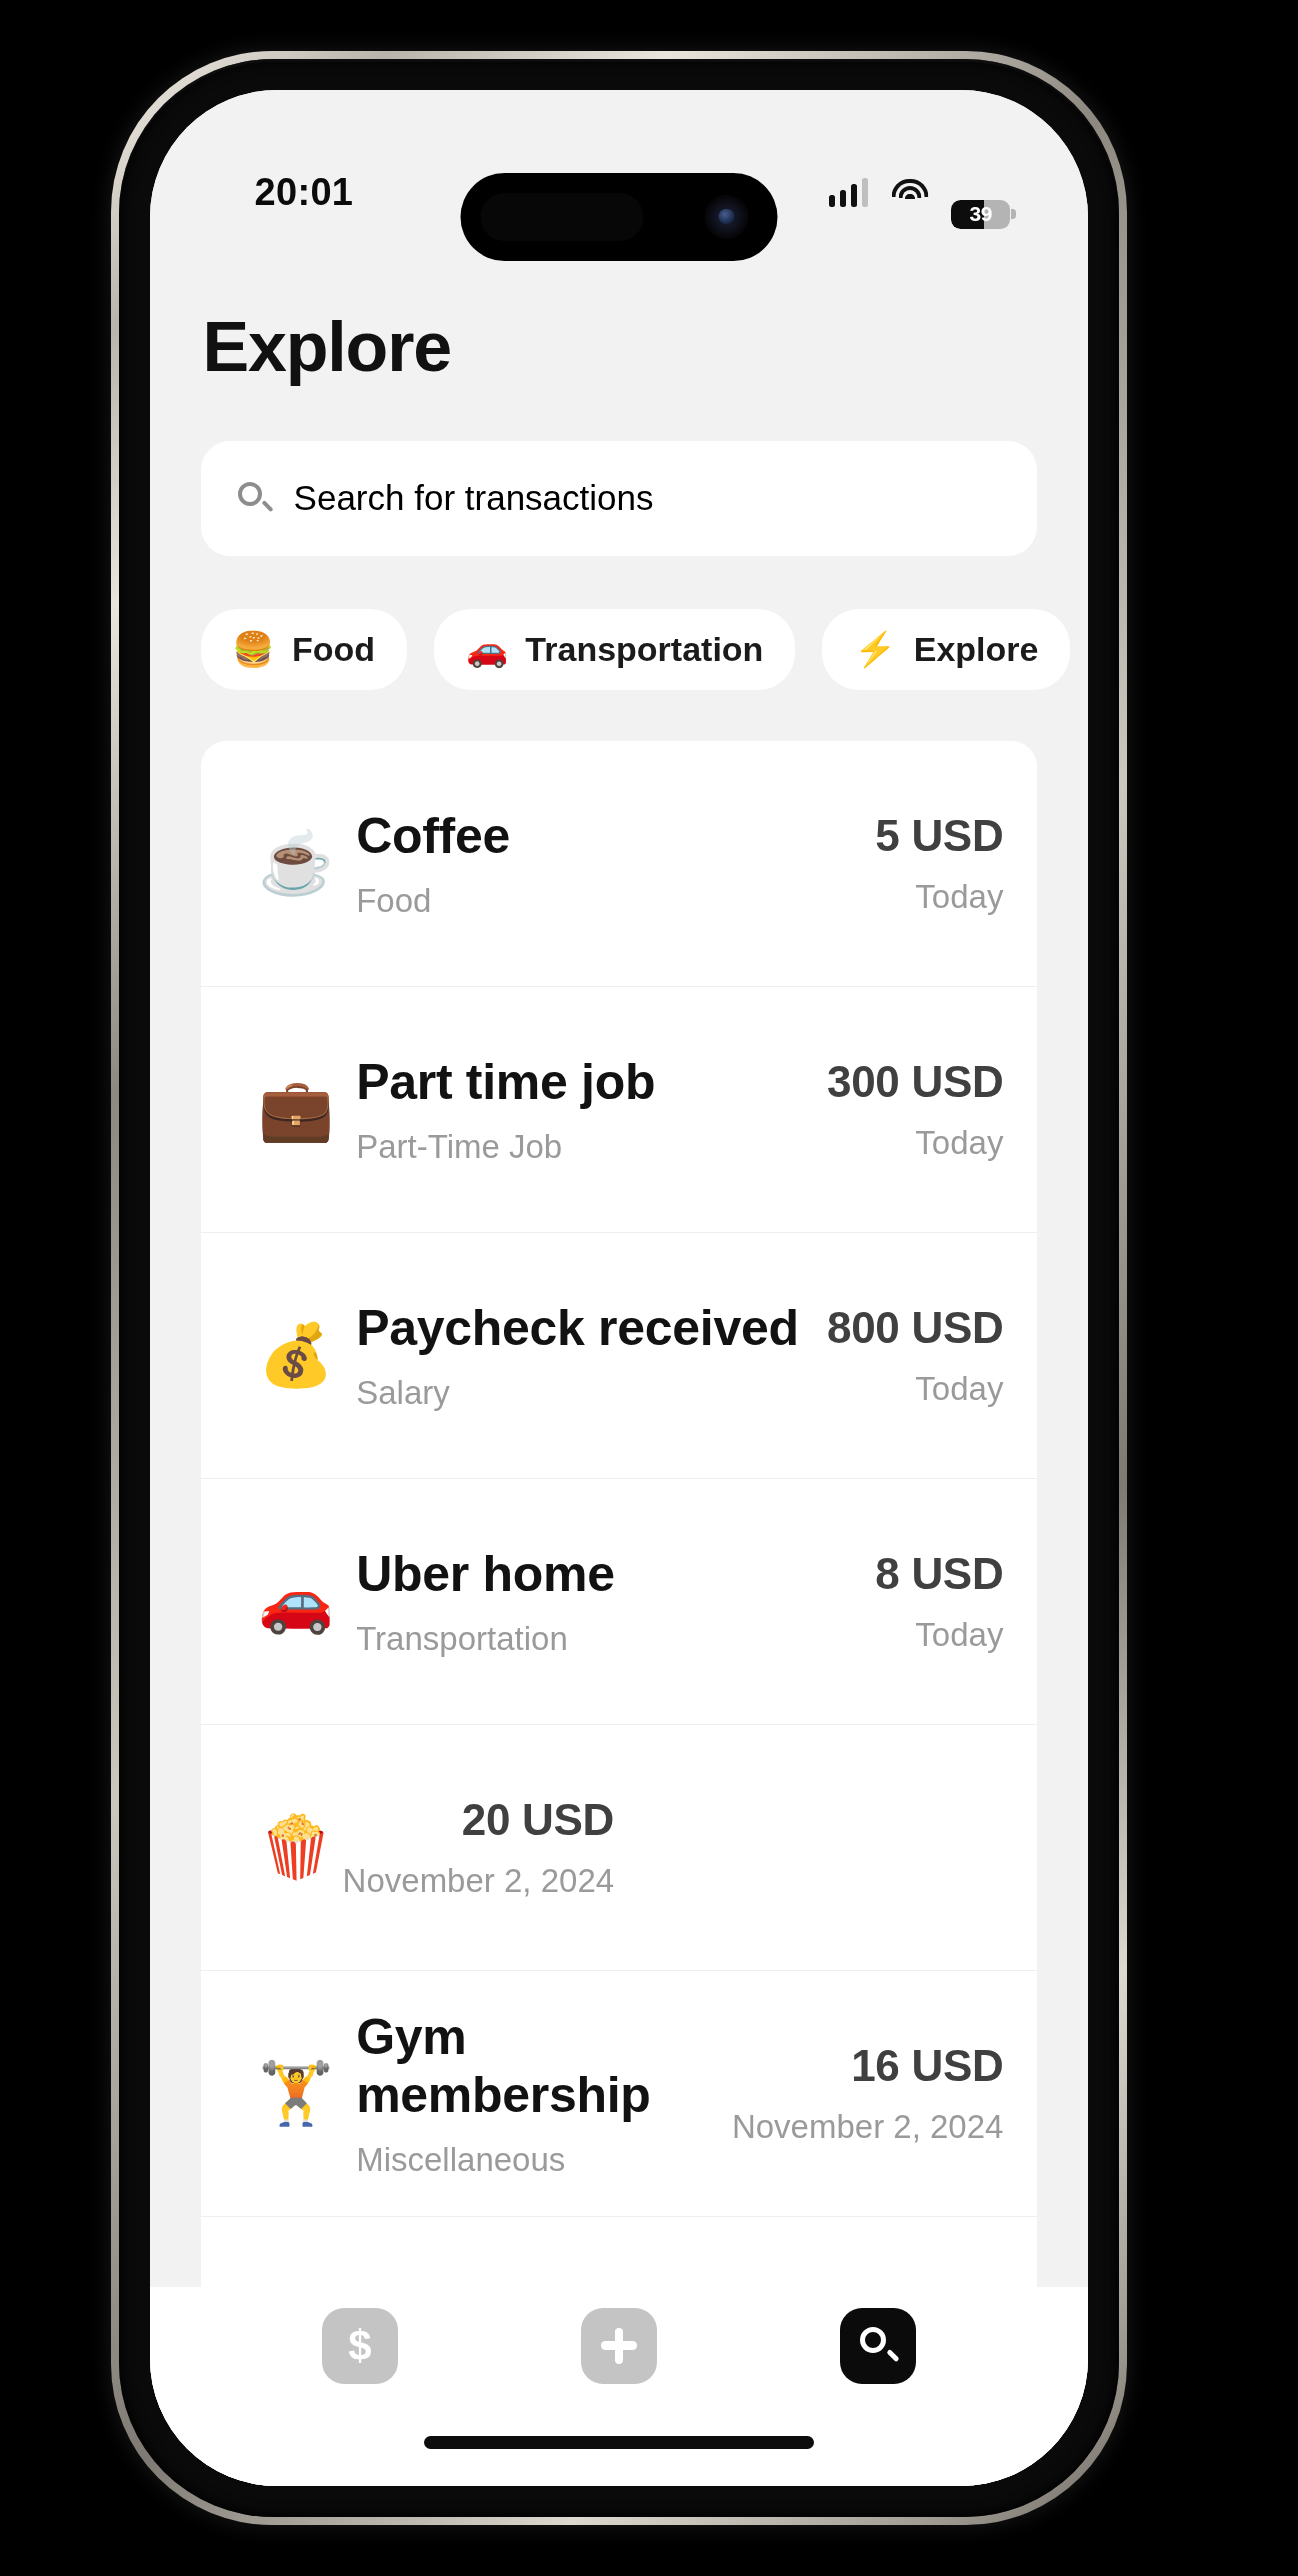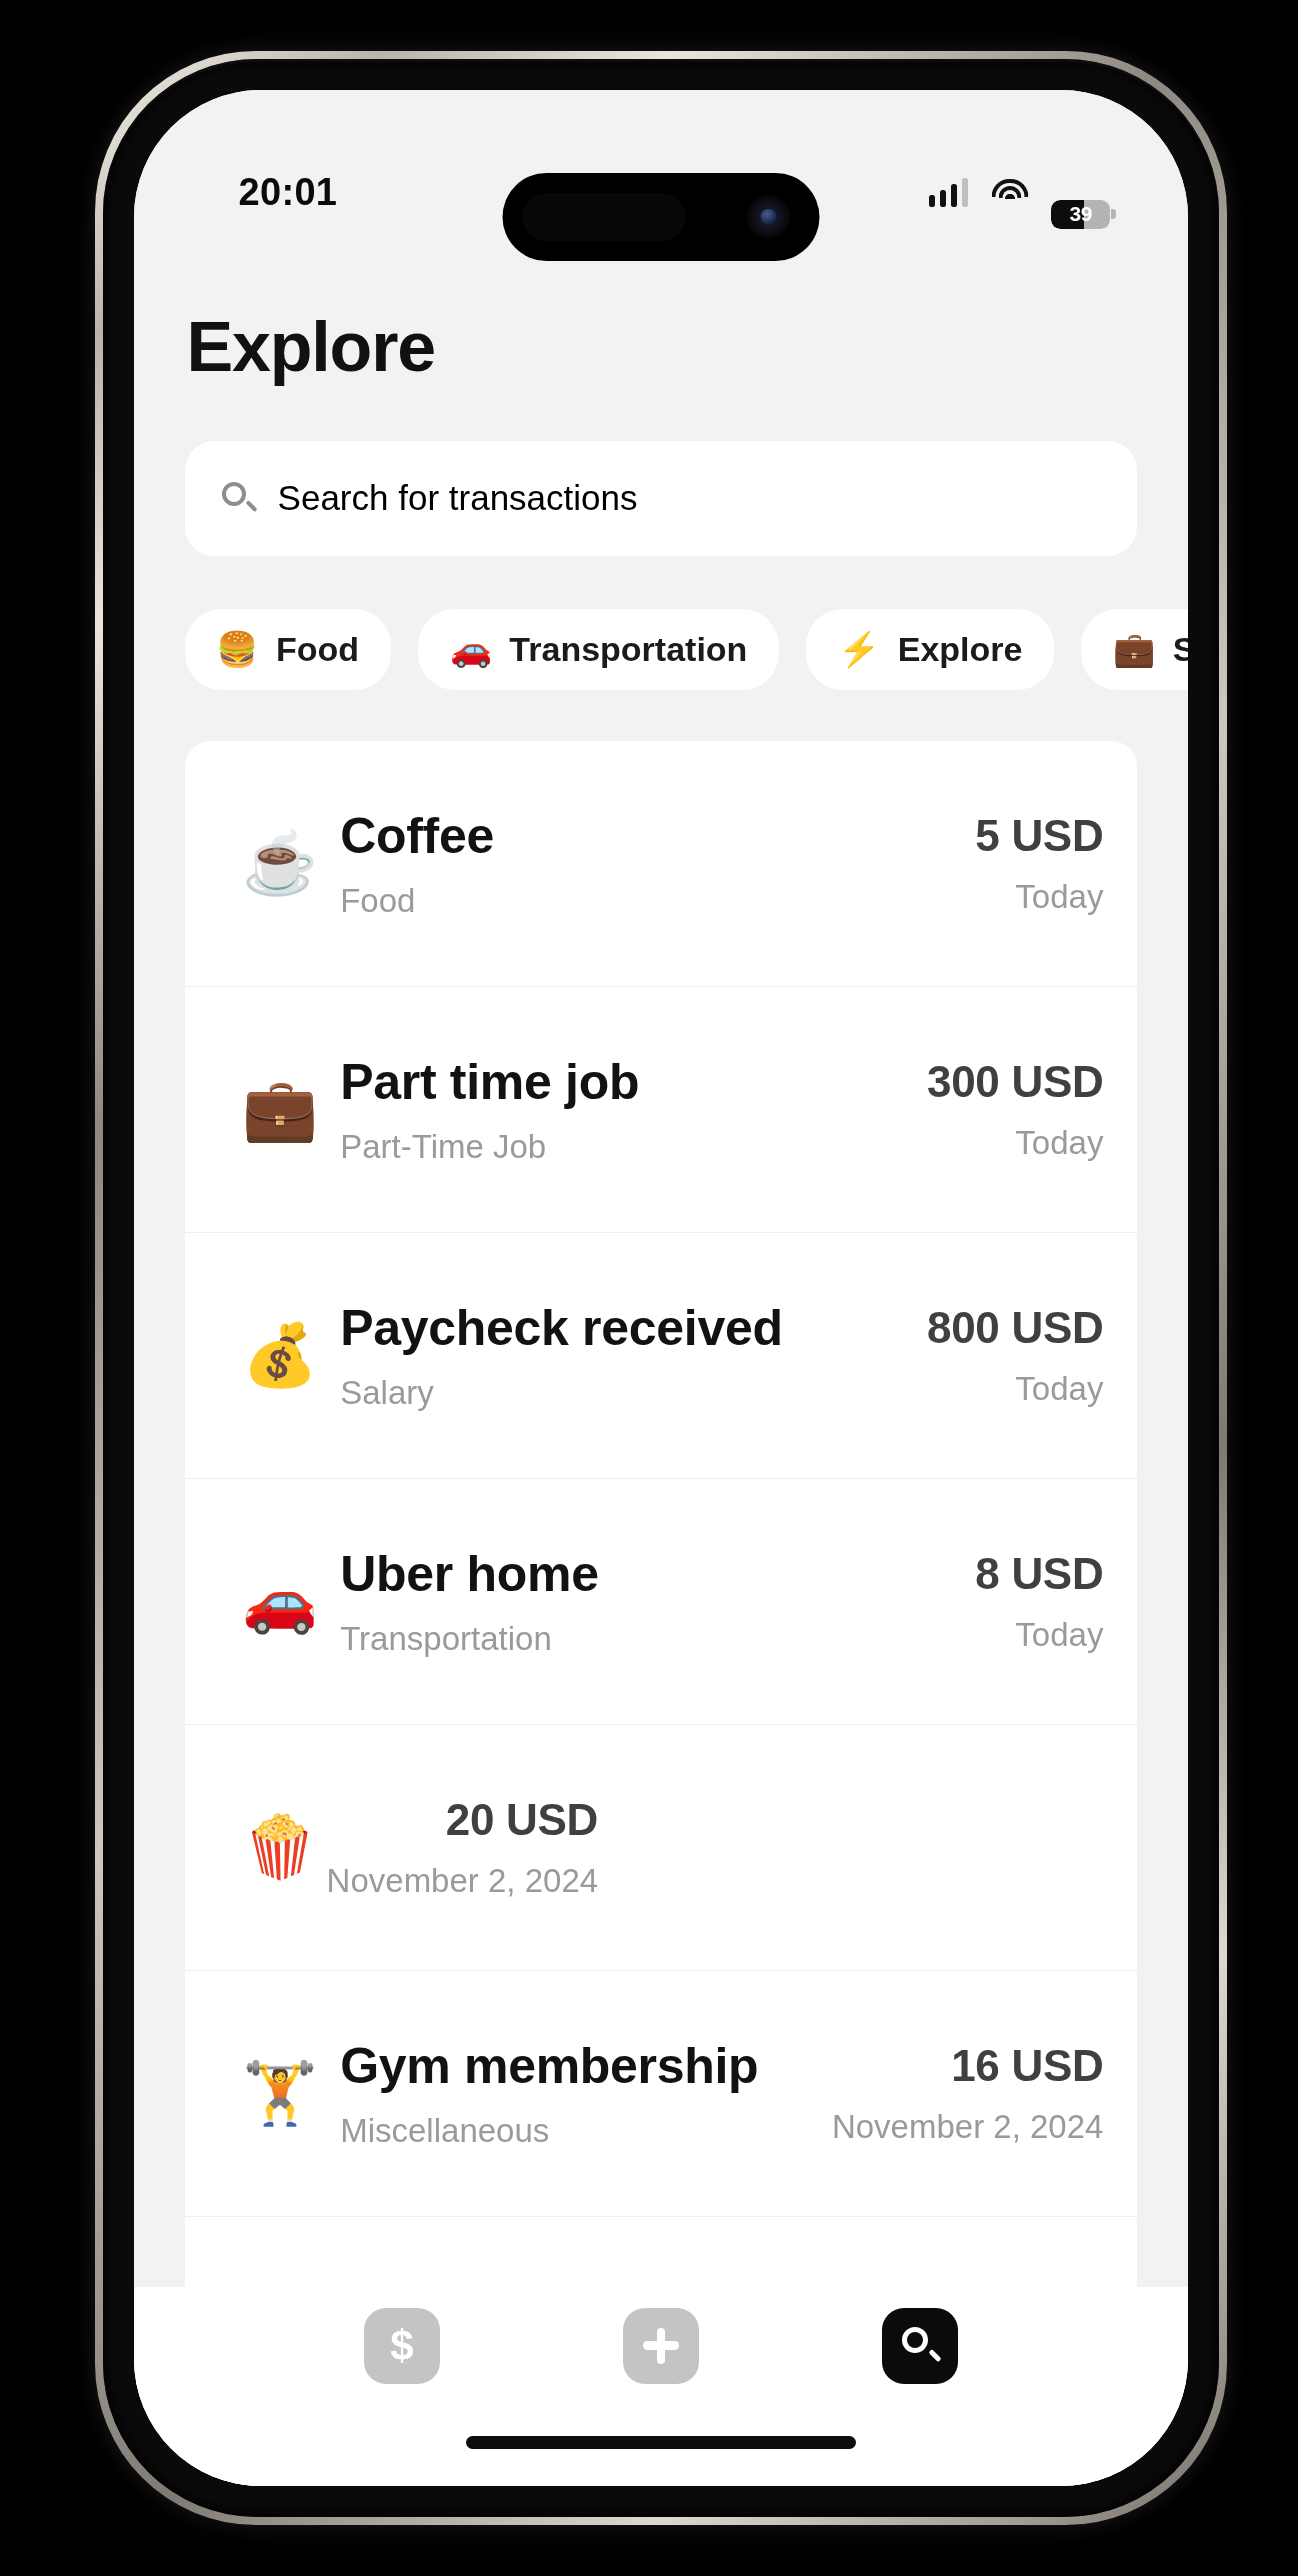--- a/index.html
+++ b/index.html
@@ -11,22 +11,22 @@
   }
 
   
   #stage {
     position:relative;
     width:1298px; height:2576px;
     background:#000;
   }
   .phone-outer {
     position:absolute;
-    left:95px; top:51px;
-    width:1132px; height:2474px;
+    left:111px; top:51px;
+    width:1016px; height:2474px;
     border-radius:161px;
     background:linear-gradient(135deg,#f3f0e9 0%,#b9b4ab 8%,#e9e5dc 16%,#8d8880 30%,#cdc8be 50%,#7e7a73 70%,#ded9cf 84%,#a39e95 94%,#6e6a64 100%);
     box-shadow:0 0 22px rgba(255,255,255,.10);
   }
   .phone-bezel {
     position:absolute;
     left:7.6px; top:7.6px; right:7.6px; bottom:7.6px;
     border-radius:154px;
     background:#0a0a0a;
   }

